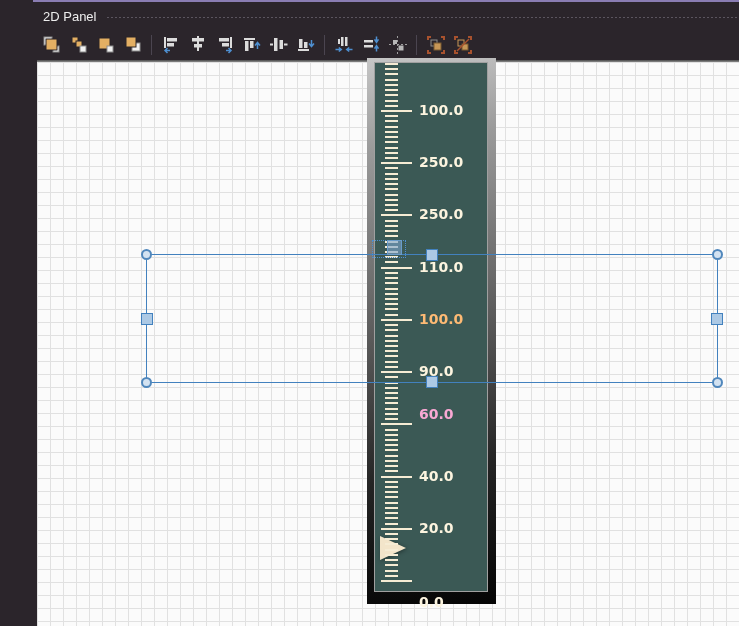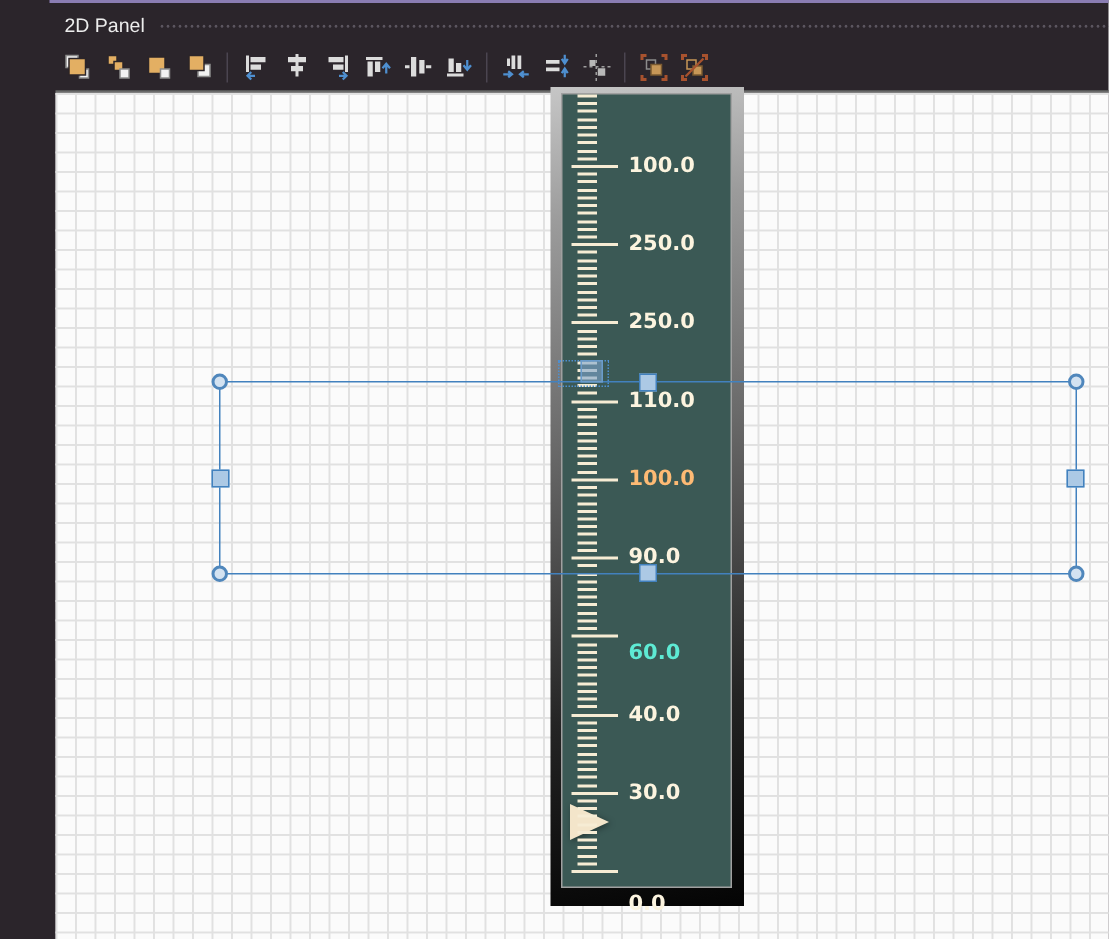--- a/index.html
+++ b/index.html
@@ -200,21 +200,21 @@
         <div class="tick" style="top: 511.778px; background: rgb(246, 236, 212);"></div>
         <div class="tick" style="top: 506.556px; background: rgb(246, 236, 212);"></div>
         <div class="tick" style="top: 501.334px; background: rgb(246, 236, 212);"></div>
         <div class="tick" style="top: 496.112px; background: rgb(246, 236, 212);"></div>
         <div class="tick" style="top: 490.89px; background: rgb(246, 236, 212);"></div>
         <div class="tick" style="top: 485.668px; background: rgb(246, 236, 212);"></div>
         <div class="tick" style="top: 480.446px; background: rgb(246, 236, 212);"></div>
         <div class="tick" style="top: 475.224px; background: rgb(246, 236, 212);"></div>
         <div class="tick" style="top: 470.002px; background: rgb(246, 236, 212);"></div>
         <div class="tick major" style="top: 464.78px; background: rgb(246, 236, 212);"></div>
-        <div class="tick-label" style="top: 465.78px; color: rgb(252, 244, 223);">30.0</div>
+        <div class="tick-label" style="top: 465.78px; color: rgb(252, 244, 223);">20.0</div>
         <div class="tick" style="top: 459.558px; background: rgb(246, 236, 212);"></div>
         <div class="tick" style="top: 454.336px; background: rgb(246, 236, 212);"></div>
         <div class="tick" style="top: 449.114px; background: rgb(246, 236, 212);"></div>
         <div class="tick" style="top: 443.892px; background: rgb(246, 236, 212);"></div>
         <div class="tick" style="top: 438.67px; background: rgb(246, 236, 212);"></div>
         <div class="tick" style="top: 433.448px; background: rgb(246, 236, 212);"></div>
         <div class="tick" style="top: 428.226px; background: rgb(246, 236, 212);"></div>
         <div class="tick" style="top: 423.004px; background: rgb(246, 236, 212);"></div>
         <div class="tick" style="top: 417.782px; background: rgb(246, 236, 212);"></div>
         <div class="tick major" style="top: 412.56px; background: rgb(246, 236, 212);"></div>
@@ -222,21 +222,21 @@
         <div class="tick" style="top: 407.338px; background: rgb(246, 236, 212);"></div>
         <div class="tick" style="top: 402.116px; background: rgb(246, 236, 212);"></div>
         <div class="tick" style="top: 396.894px; background: rgb(246, 236, 212);"></div>
         <div class="tick" style="top: 391.672px; background: rgb(246, 236, 212);"></div>
         <div class="tick" style="top: 386.45px; background: rgb(246, 236, 212);"></div>
         <div class="tick" style="top: 381.228px; background: rgb(246, 236, 212);"></div>
         <div class="tick" style="top: 376.006px; background: rgb(246, 236, 212);"></div>
         <div class="tick" style="top: 370.784px; background: rgb(246, 236, 212);"></div>
         <div class="tick" style="top: 365.562px; background: rgb(246, 236, 212);"></div>
         <div class="tick major" style="top: 360.34px; background: rgb(246, 236, 212);"></div>
-        <div class="tick-label" style="top: 373px; color: #5eead4;">60.0</div>
+        <div class="tick-label" style="top: 352px; color: #f9a8d4;">60.0</div>
         <div class="tick" style="top: 355.118px; background: rgb(246, 236, 212);"></div>
         <div class="tick" style="top: 349.896px; background: rgb(246, 236, 212);"></div>
         <div class="tick" style="top: 344.674px; background: rgb(246, 236, 212);"></div>
         <div class="tick" style="top: 339.452px; background: rgb(246, 236, 212);"></div>
         <div class="tick" style="top: 334.23px; background: rgb(246, 236, 212);"></div>
         <div class="tick" style="top: 329.008px; background: rgb(246, 236, 212);"></div>
         <div class="tick" style="top: 323.786px; background: rgb(246, 236, 212);"></div>
         <div class="tick" style="top: 318.564px; background: rgb(246, 236, 212);"></div>
         <div class="tick" style="top: 313.342px; background: rgb(246, 236, 212);"></div>
         <div class="tick major" style="top: 308.12px; background: rgb(246, 236, 212);"></div>

